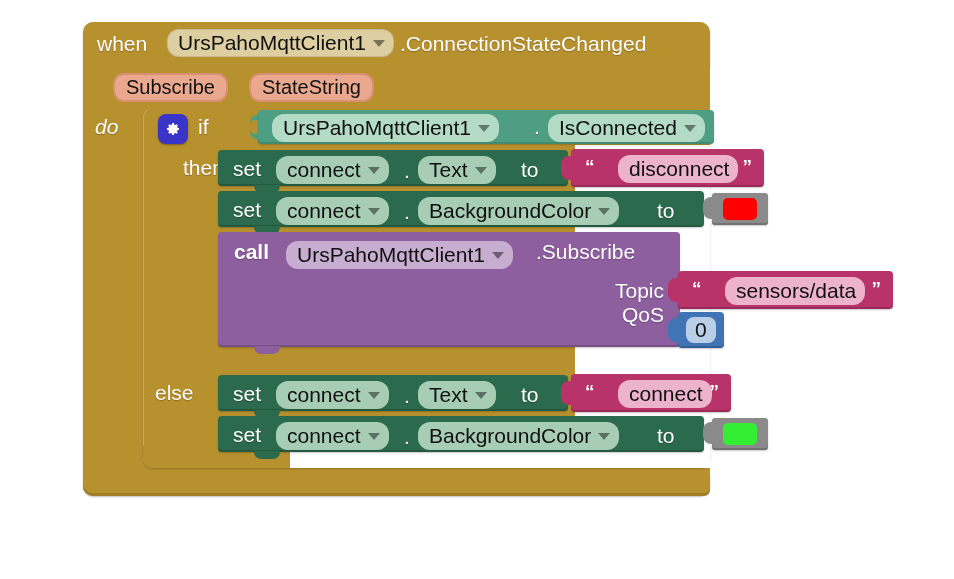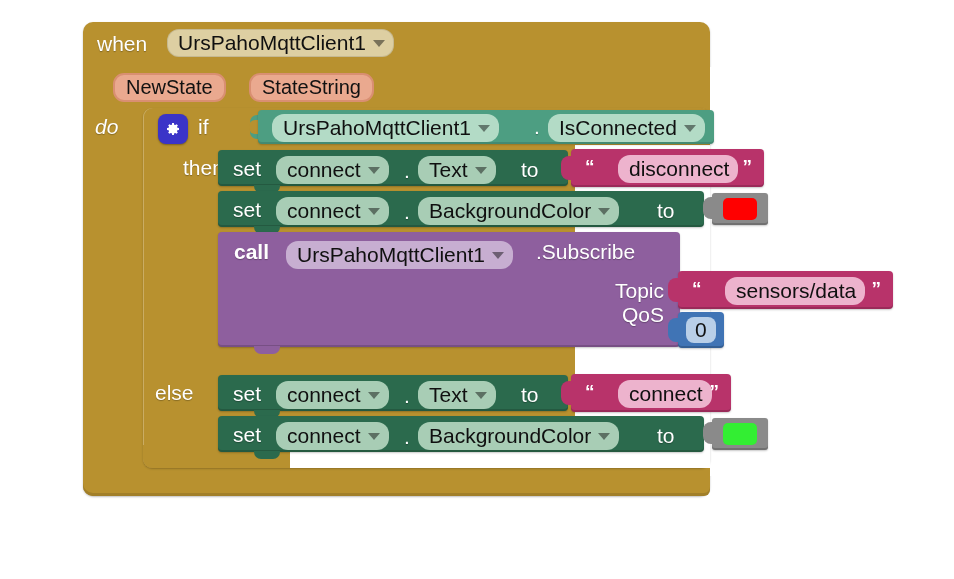--- a/index.html
+++ b/index.html
@@ -267,22 +267,23 @@
   <div class="blk" id="when-cut"></div>
   <div class="blk" id="when-bottombar"></div>
 
   <div class="blk lbl" id="when-title">when</div>
 
   <div class="blk pill" id="when-client-pill">
     <span>UrsPahoMqttClient1</span>
     <span class="caret"></span>
   </div>
 
-
-  <div class="blk param-chip" id="chip-newstate">NewState</div>
+  <div class="blk lbl" id="when-event">.ConnectionStateChanged</div>
+
+  <div class="blk param-chip" id="chip-newstate">Subscribe</div>
   <div class="blk param-chip" id="chip-statestring">StateString</div>
 
   <div class="blk lbl" id="do-label">do</div>
 
   <div class="blk" id="if-block"></div>
   <div class="blk" id="if-cut"></div>
   <div class="blk" id="if-bottom-lip"></div>
   <div class="blk" id="if-bottom-cut"></div>
 
   <div class="blk" id="gear">

